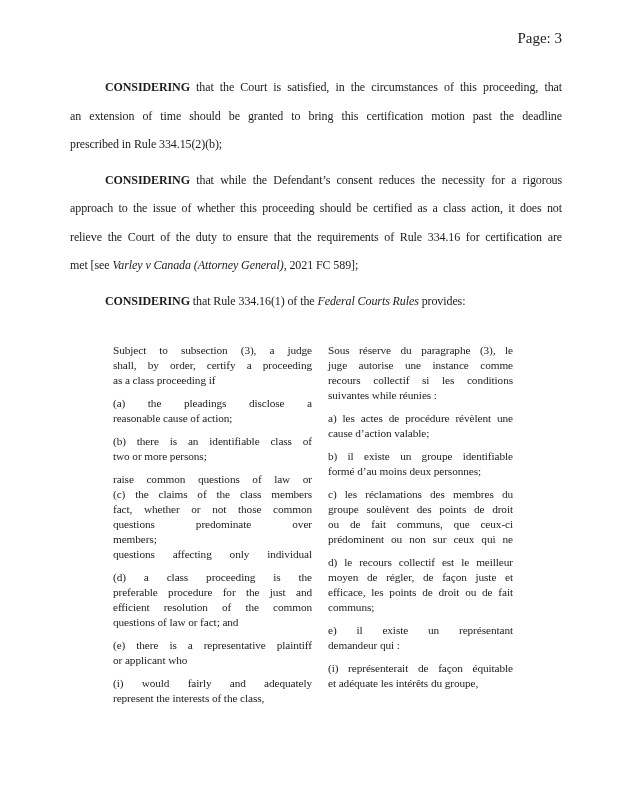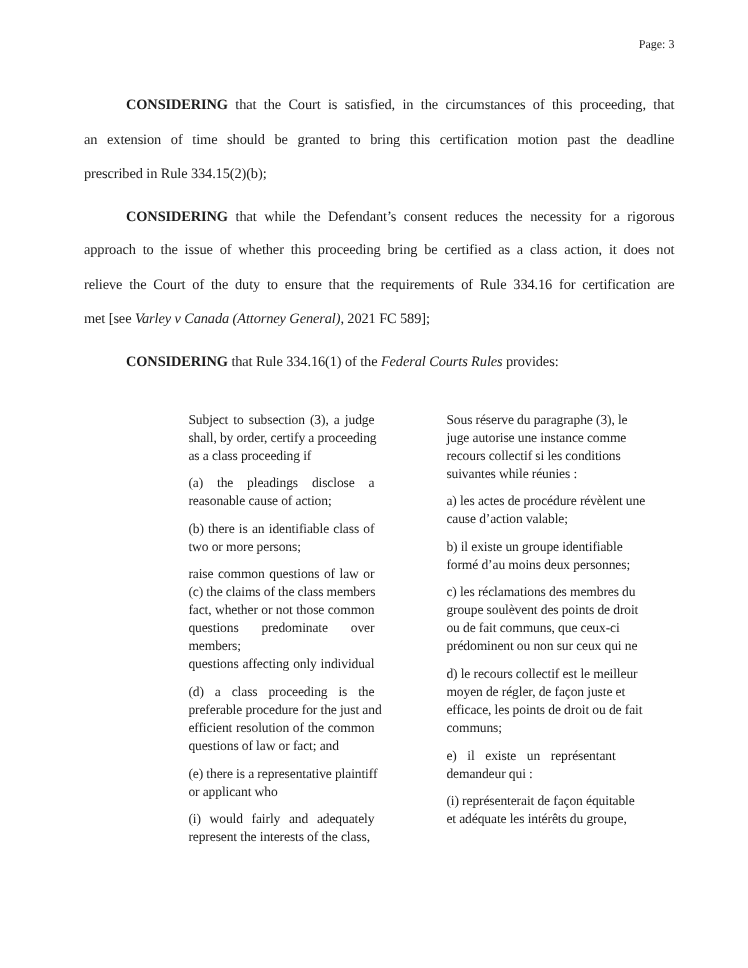--- a/index.html
+++ b/index.html
@@ -14,21 +14,21 @@
   .page {
     position: relative;
     width: 623px;
     height: 807px;
     background: #ffffff;
     box-sizing: border-box;
   }
   .page-number {
     margin: 30px 61px 12px 70px;
     text-align: right;
-    font-size: 10px;
+    font-size: 15px;
     line-height: 16px;
   }
   .content {
     margin: 27px 61px 0 70px;
   }
   .para { margin-top: 7px; }
   .para:first-child { margin-top: 0; }
   .ln {
     font-size: 12px;
     line-height: 28.5px;
@@ -38,21 +38,21 @@
     text-align-last: justify;
   }
   .ln.first { padding-left: 35px; }
   .ln.last { text-align-last: left; }
   .quote {
     display: flex;
     margin: 28px 0 0 113px;
   }
   .qcol-en { width: 199px; }
   .qcol-fr { width: 185px; margin-left: 16px; }
-  .qblock { margin-top: 8px; margin-left: 44px; }
+  .qblock { margin-top: 8px; }
   .qblock:first-child { margin-top: 0; }
   .qln {
     font-size: 11.3px;
     line-height: 15px;
     white-space: nowrap;
     letter-spacing: -0.1px;
     text-align: justify;
     text-align-last: justify;
   }
   .qln.last { text-align-last: left; }
@@ -66,21 +66,21 @@
   <div class="page-number">Page: 3</div>
 
   <div class="content">
       <div class="para">
         <div class="ln first"><b>CONSIDERING</b> that the Court is satisfied, in the circumstances of this proceeding, that</div>
         <div class="ln">an extension of time should be granted to bring this certification motion past the deadline</div>
         <div class="ln last">prescribed in Rule 334.15(2)(b);</div>
       </div>
       <div class="para">
         <div class="ln first"><b>CONSIDERING</b> that while the Defendant’s consent reduces the necessity for a rigorous</div>
-        <div class="ln">approach to the issue of whether this proceeding bring be certified as a class action, it does not</div>
+        <div class="ln">approach to the issue of whether this proceeding should be certified as a class action, it does not</div>
         <div class="ln">relieve the Court of the duty to ensure that the requirements of Rule 334.16 for certification are</div>
         <div class="ln last">met [see <i>Varley v Canada (Attorney General)</i>, 2021 FC 589];</div>
       </div>
       <div class="para">
         <div class="ln first last"><b>CONSIDERING</b> that Rule 334.16(1) of the <i>Federal Courts Rules</i> provides:</div>
       </div>
     </div>
 
   <div class="quote">
     <div class="qcol-en">

